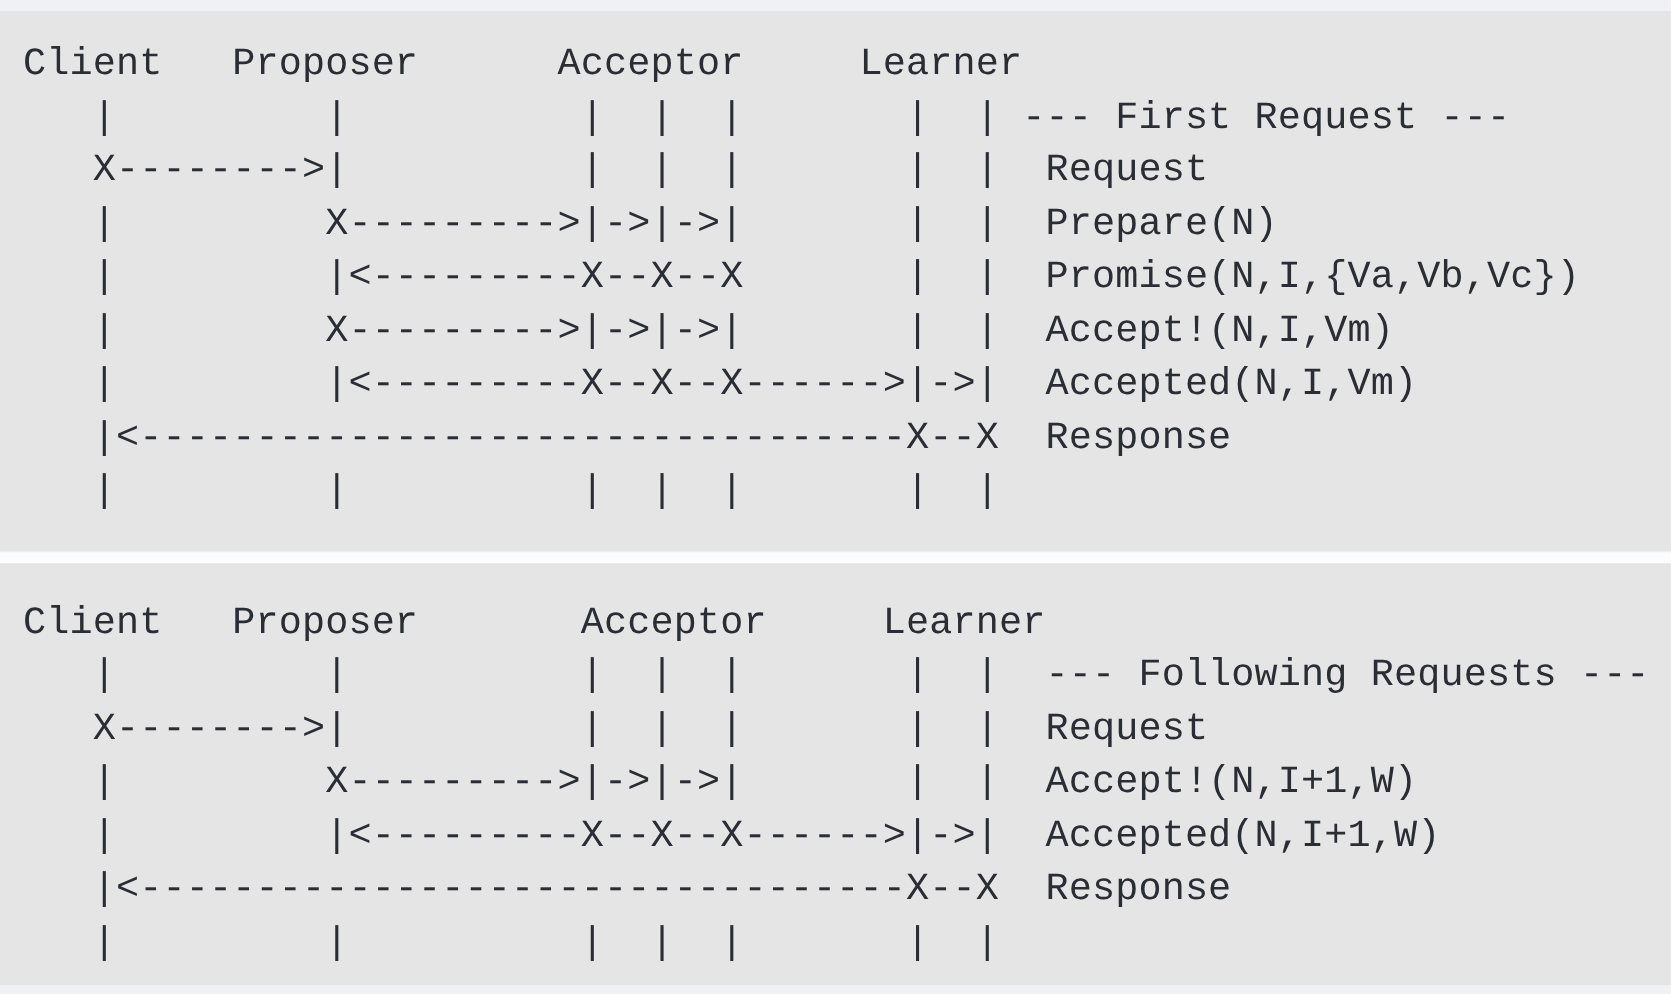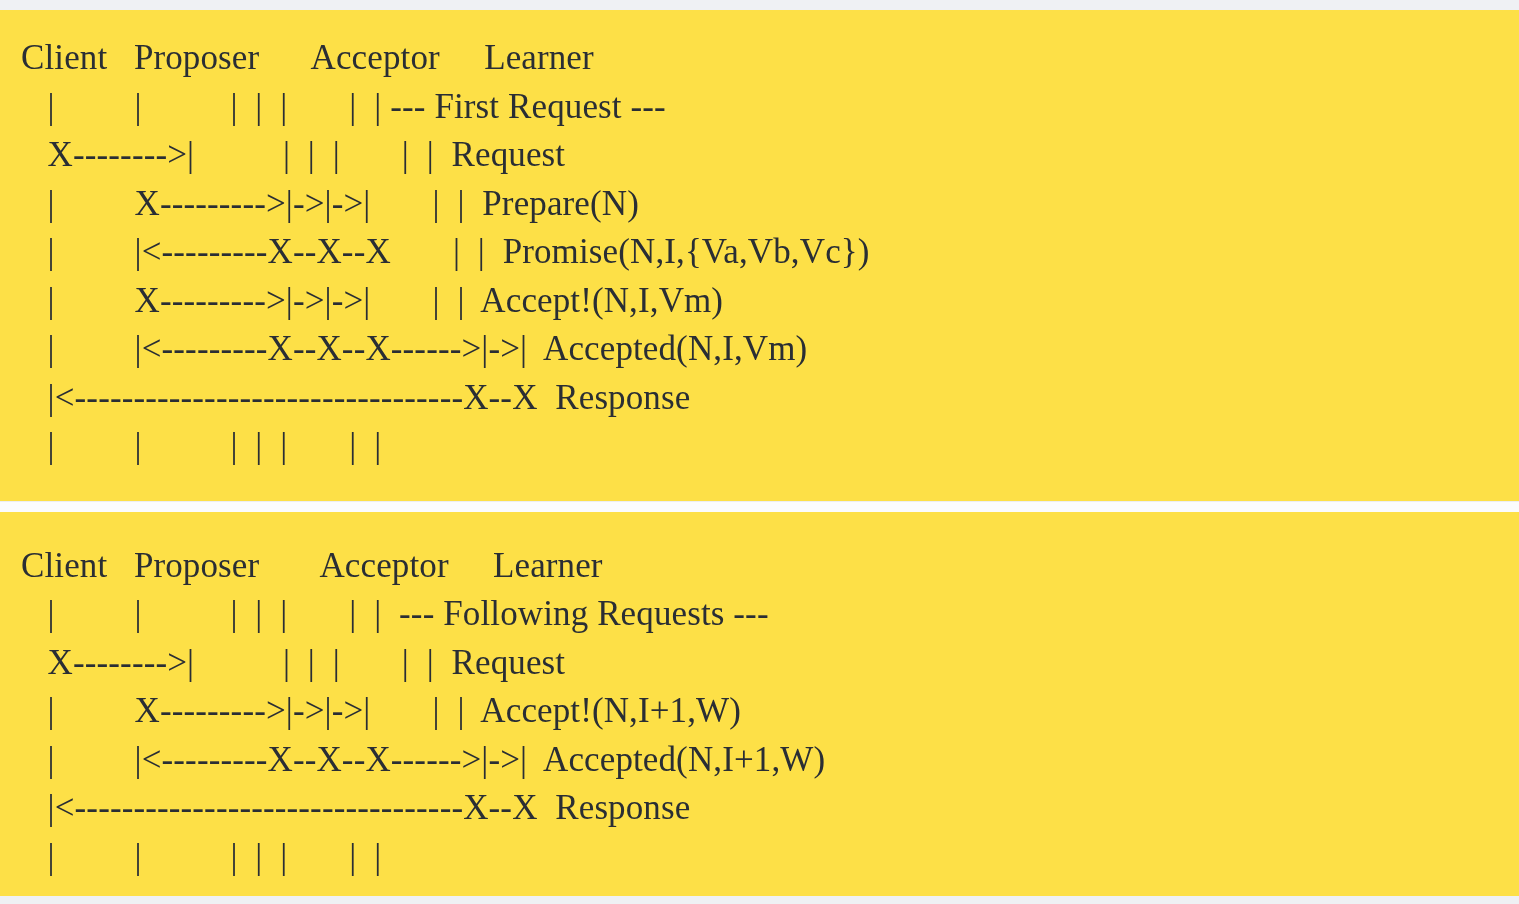--- a/index.html
+++ b/index.html
@@ -17,23 +17,23 @@
   }
   .edge-band.top { height: 10px; }
   .edge-band.bottom { height: 8px; }
   .block-gap {
     height: 10px;
     background: #fbfcfd;
     border-top: 1px solid #eceef1;
   }
   pre.ascii-diagram {
     margin: 0;
-    background: #fde047;
+    background: #e5e5e5;
     color: #2a2e34;
-    font-family: Liberation Serif, serif;
+    font-family: Liberation Mono, monospace;
     font-size: 35px;
     line-height: 48.5px;
     letter-spacing: 0.12px;
     white-space: pre;
     overflow: hidden;
   }
   pre.ascii-diagram.first {
     padding: 24px 4px 30px 21px;
   }
   pre.ascii-diagram.second {

